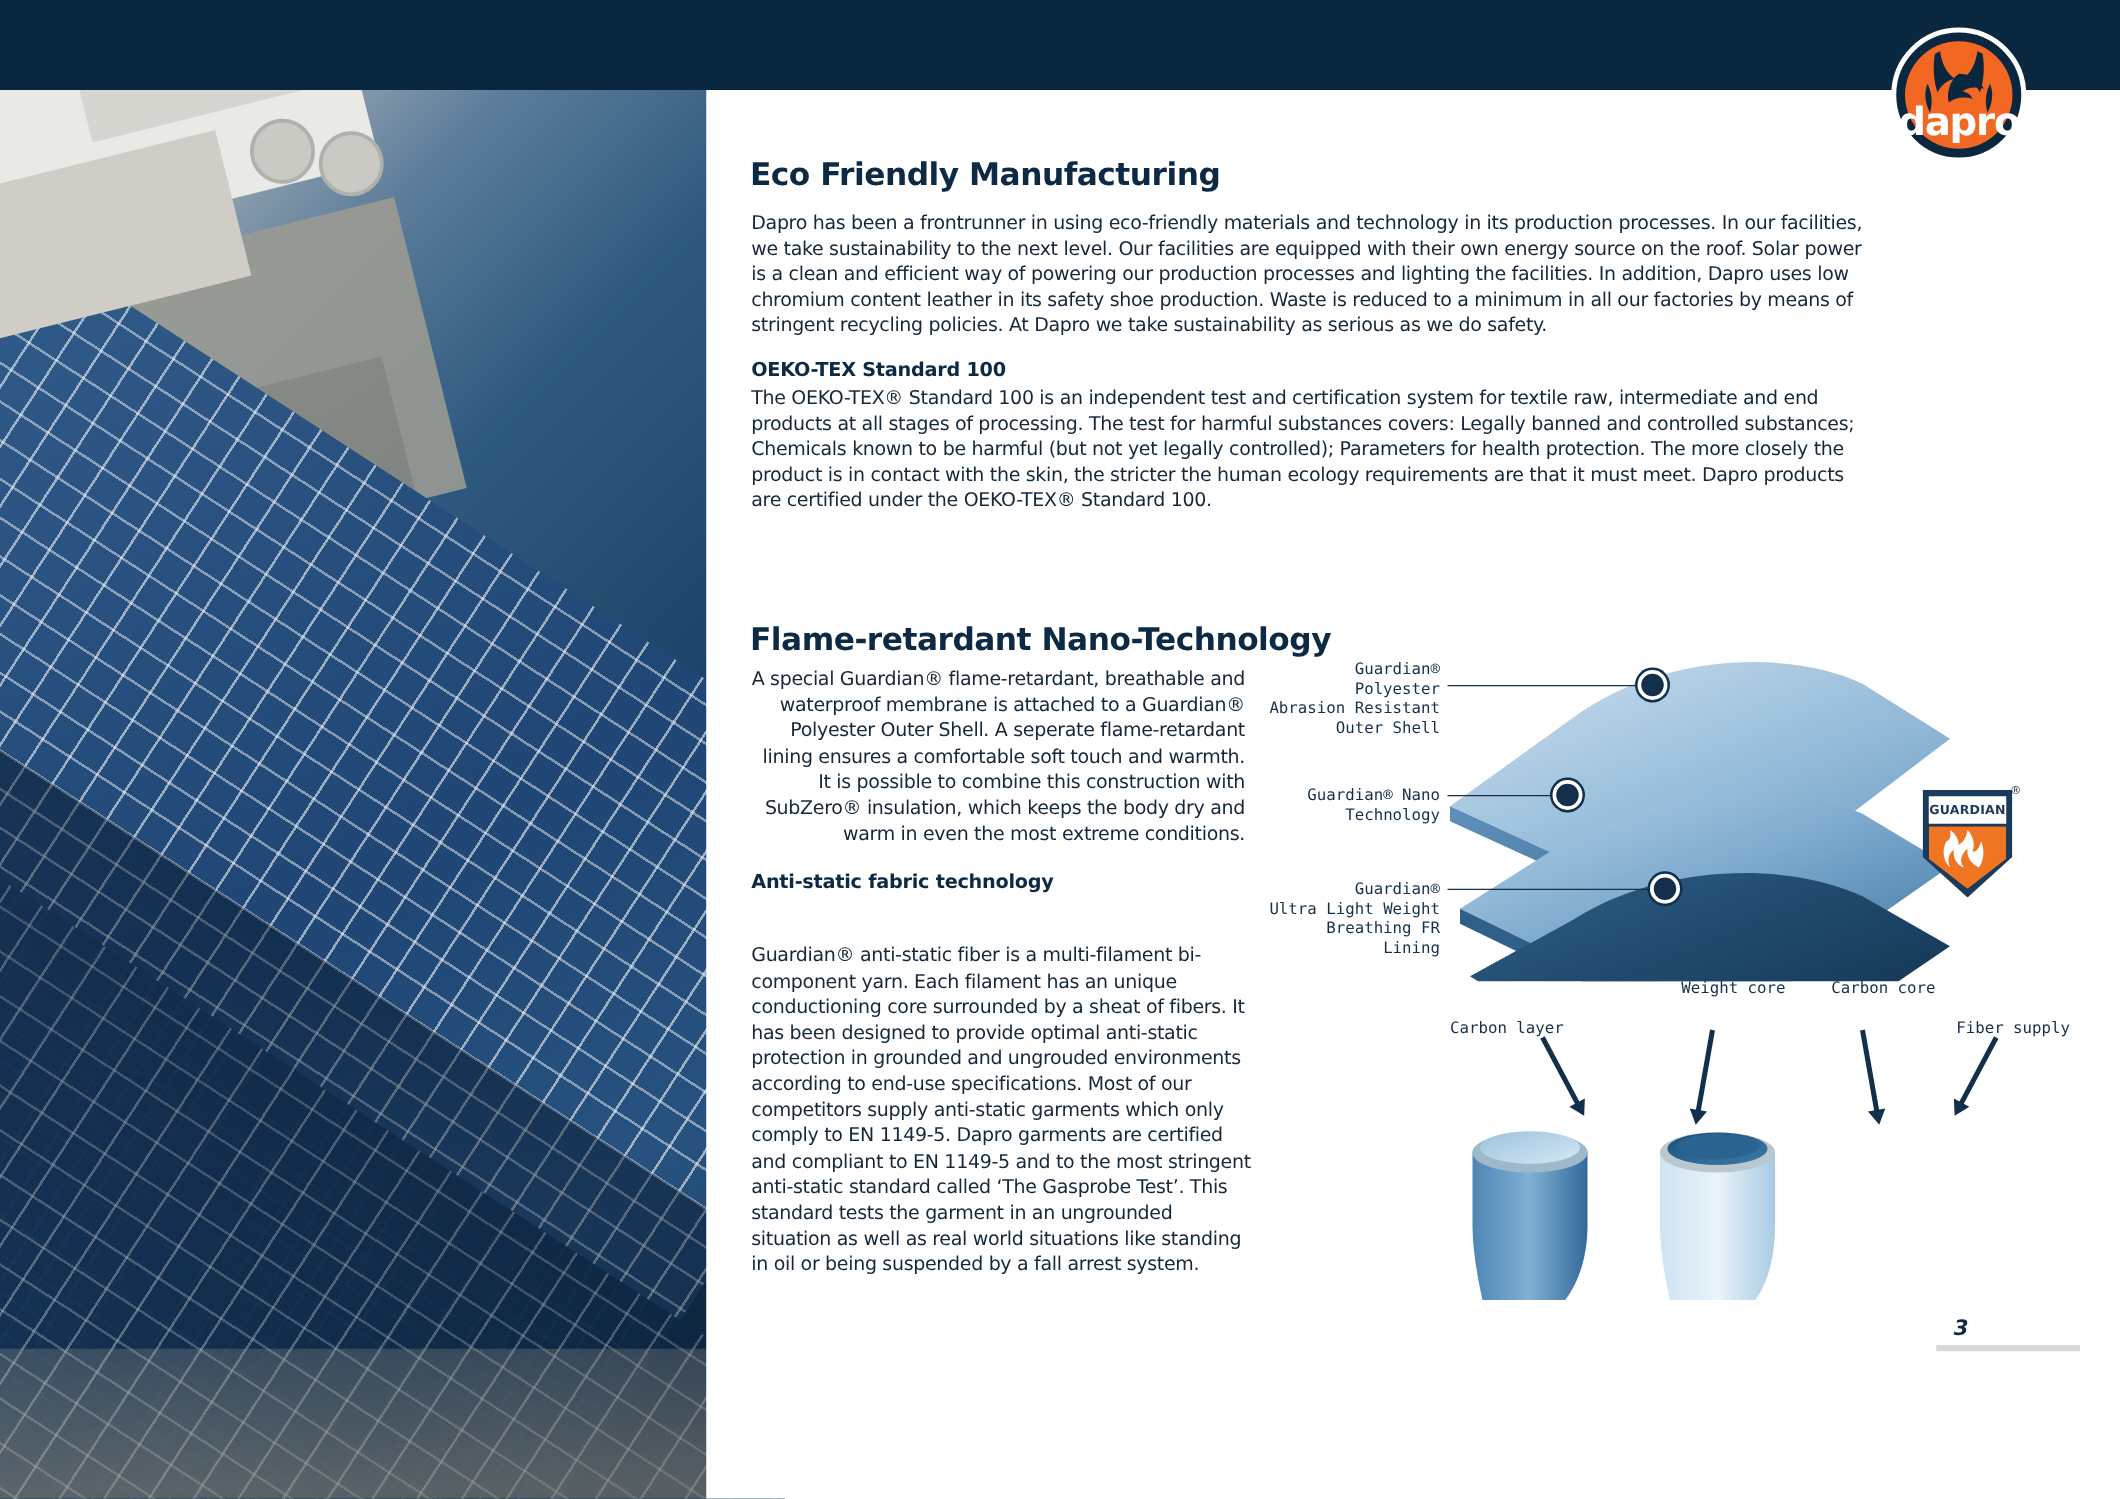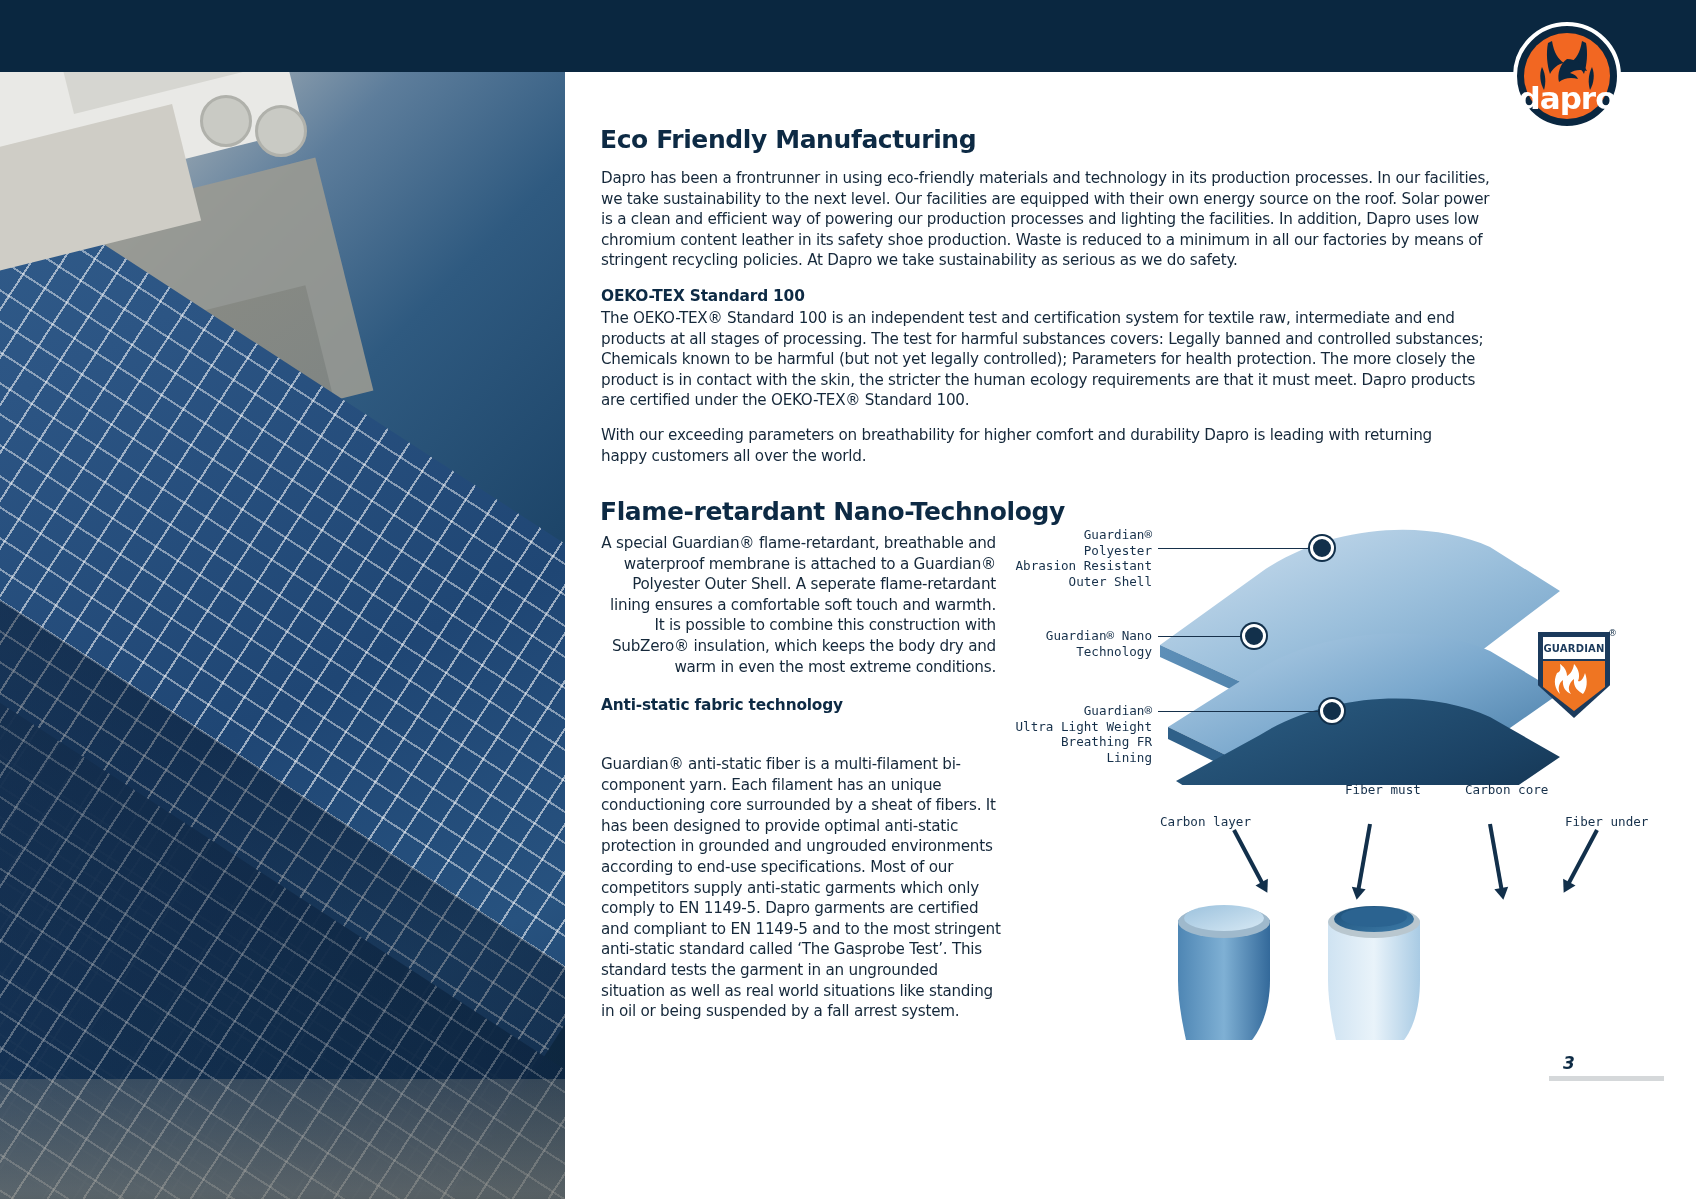--- a/index.html
+++ b/index.html
@@ -242,21 +242,20 @@
 </div>
 
 <div class="content">
 
   <h2 class="section-title" id="eco-title">Eco Friendly Manufacturing</h2>
   <p class="body-text" id="eco-body">Dapro has been a frontrunner in using eco-friendly materials and technology in its production processes. In our facilities, we take sustainability to the next level. Our facilities are equipped with their own energy source on the roof. Solar power is a clean and efficient way of powering our production processes and lighting the facilities. In addition, Dapro uses low chromium content leather in its safety shoe production. Waste is reduced to a minimum in all our factories by means of stringent recycling policies. At Dapro we take sustainability as serious as we do safety.</p>
 
   <div class="sub-title" id="oeko-title">OEKO-TEX Standard 100</div>
   <p class="body-text" id="oeko-body">The OEKO-TEX® Standard 100 is an independent test and certification system for textile raw, intermediate and end products at all stages of processing. The test for harmful substances covers: Legally banned and controlled substances; Chemicals known to be harmful (but not yet legally controlled); Parameters for health protection. The more closely the product is in contact with the skin, the stricter the human ecology requirements are that it must meet. Dapro products are certified under the OEKO-TEX® Standard 100.</p>
 
-  <p class="body-text" id="closing-body">With our exceeding parameters on breathability for higher comfort and durability Dapro is leading with returning happy customers all over the world.</p>
 
   <h2 class="section-title" id="flame-title">Flame-retardant Nano-Technology</h2>
   <p class="body-text" id="flame-body">A special Guardian® flame-retardant, breathable and waterproof membrane is attached to a Guardian® Polyester Outer Shell. A seperate flame-retardant lining ensures a comfortable soft touch and warmth. It is possible to combine this construction with SubZero® insulation, which keeps the body dry and warm in even the most extreme conditions.</p>
 
   <div class="sub-title" id="anti-title">Anti-static fabric technology</div>
   <p class="body-text" id="anti-body">Guardian® anti-static fiber is a multi-filament bi-component yarn. Each filament has an unique conductioning core surrounded by a sheat of fibers. It has been designed to provide optimal anti-static protection in grounded and ungrouded environments according to end-use specifications.
 Most of our competitors supply anti-static garments which only comply to EN 1149-5. Dapro garments are certified and compliant to EN 1149-5 and to the most stringent anti-static standard called ‘The Gasprobe Test’. This standard tests the garment in an ungrounded situation as well as real world situations like standing in oil or being suspended by a fall arrest system.</p>
 </div>
 
 <svg class="membrane" viewBox="0 0 430 290">
@@ -322,24 +321,24 @@
   </div>
   <div class="orange">
     <svg viewBox="0 0 62 50" width="62" height="50">
       <path d="M14 12 C10 20 12 28 17 33 C14 26 17 21 20 19 C19 26 23 31 28 33 C24 28 26 22 31 18 C30 26 35 30 40 33 C44 28 45 20 42 12 C40 19 37 21 35 20 C38 13 34 6 31 3 C30 10 27 13 24 15 C24 9 20 5 17 3 C18 9 17 11 14 12 Z" fill="#ffffff"></path>
     </svg>
   </div>
   <div class="reg">®</div>
 </div>
 
 <div class="fibers">
-  <div class="fiber-label" id="fl-fibercore">Fiber must</div>
+  <div class="fiber-label" id="fl-fibercore">Weight core</div>
   <div class="fiber-label" id="fl-carboncore">Carbon core</div>
   <div class="fiber-label" id="fl-carbonlayer">Carbon layer</div>
-  <div class="fiber-label" id="fl-fiberlayer">Fiber under</div>
+  <div class="fiber-label" id="fl-fiberlayer">Fiber supply</div>
 
   <div class="arrow" id="ar-1"></div>
   <div class="arrow" id="ar-2"></div>
   <div class="arrow" id="ar-3"></div>
   <div class="arrow" id="ar-4"></div>
 
   <svg viewBox="0 0 420 150" width="420" height="150" style="position:absolute;left:0;top:60px;">
     <defs>
       <linearGradient id="fa" x1="0" y1="0" x2="1" y2="0">
         <stop offset="0" stop-color="#4e86b4"></stop>

